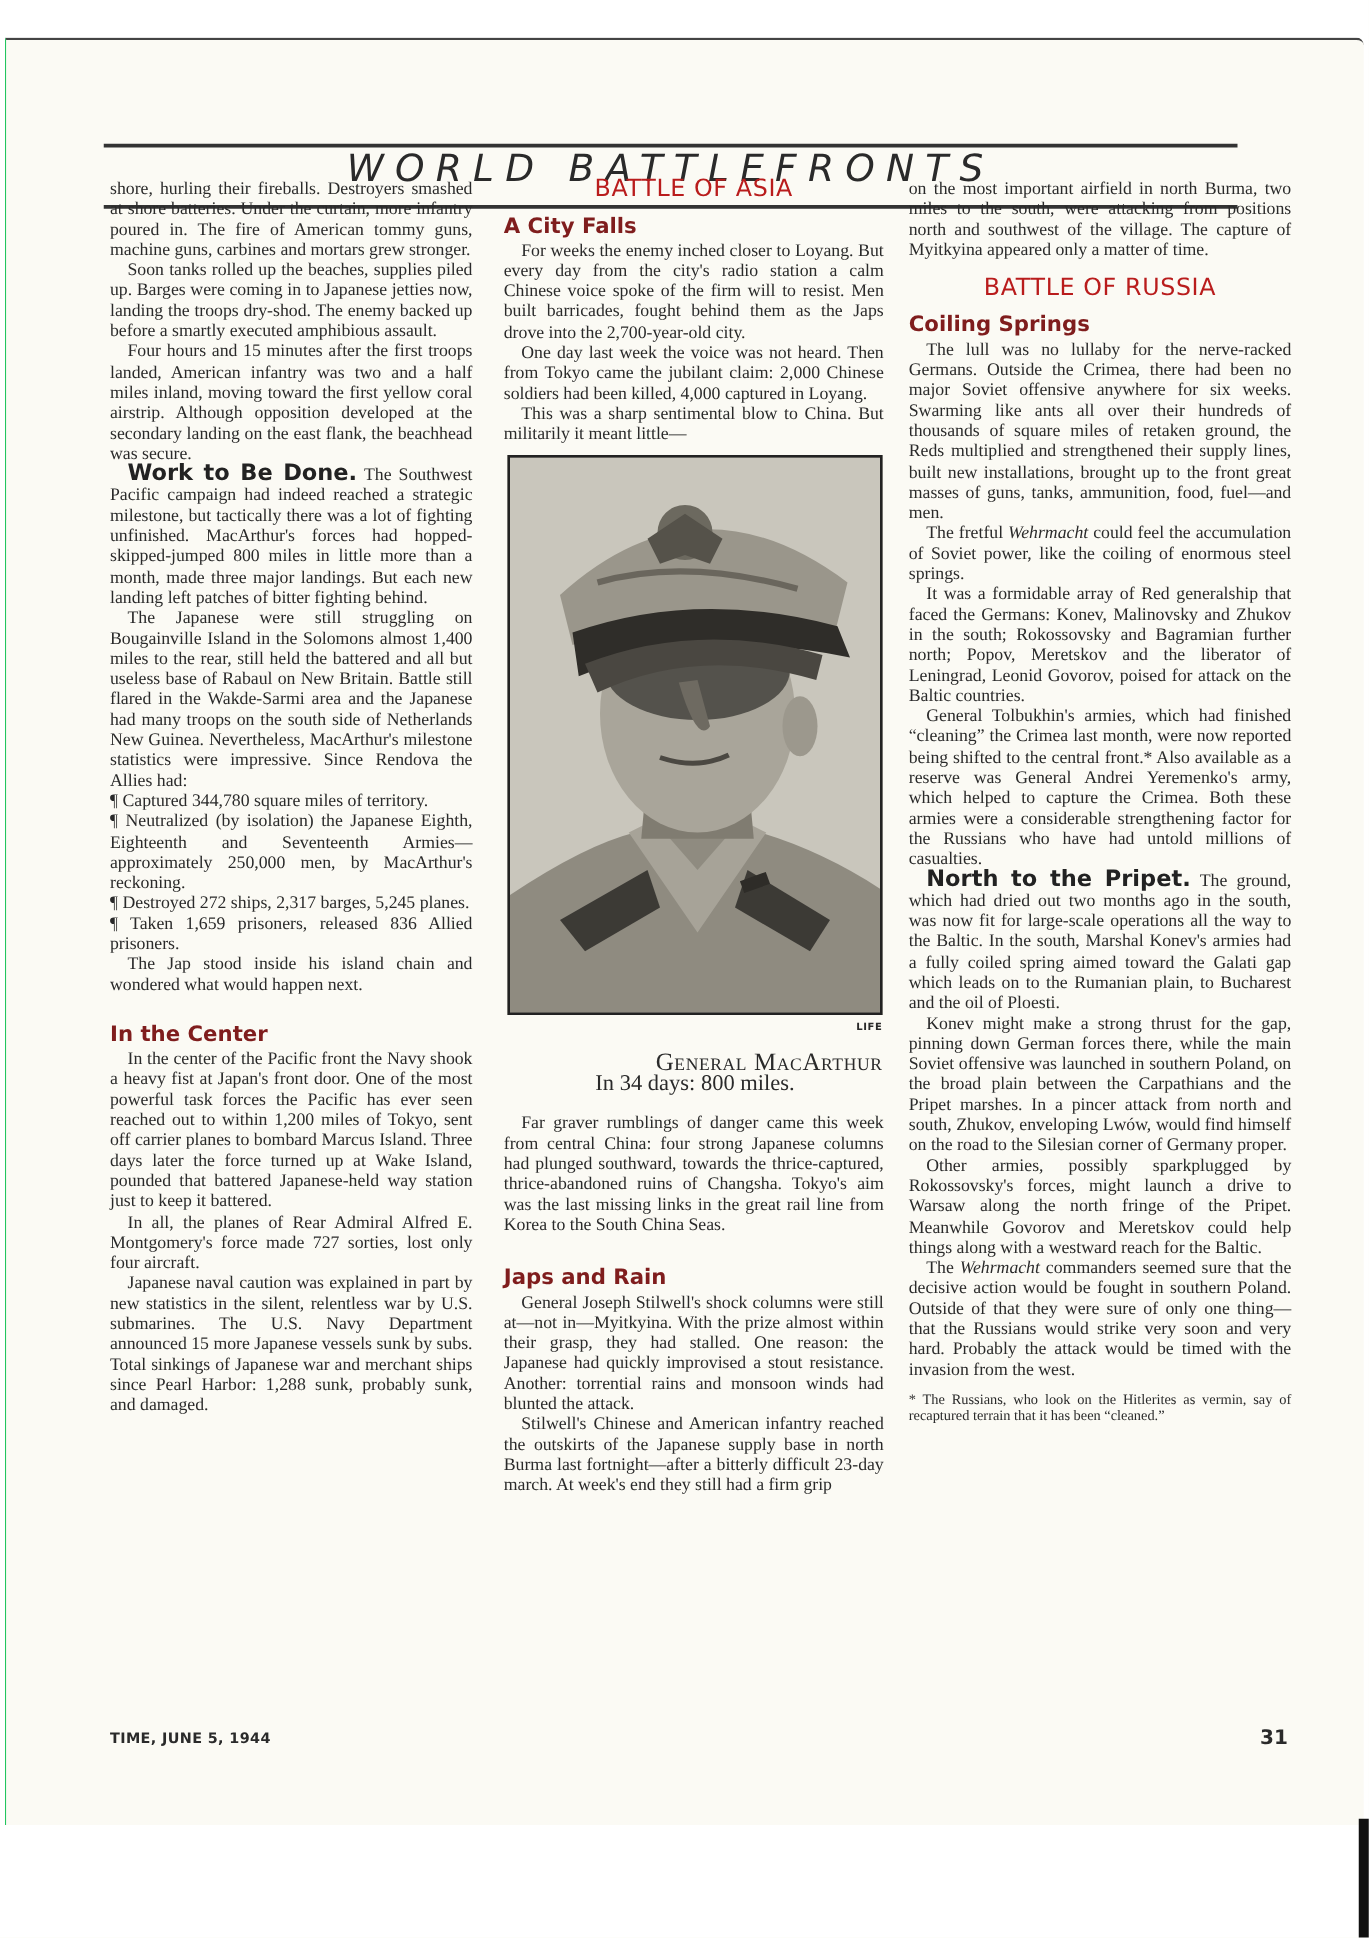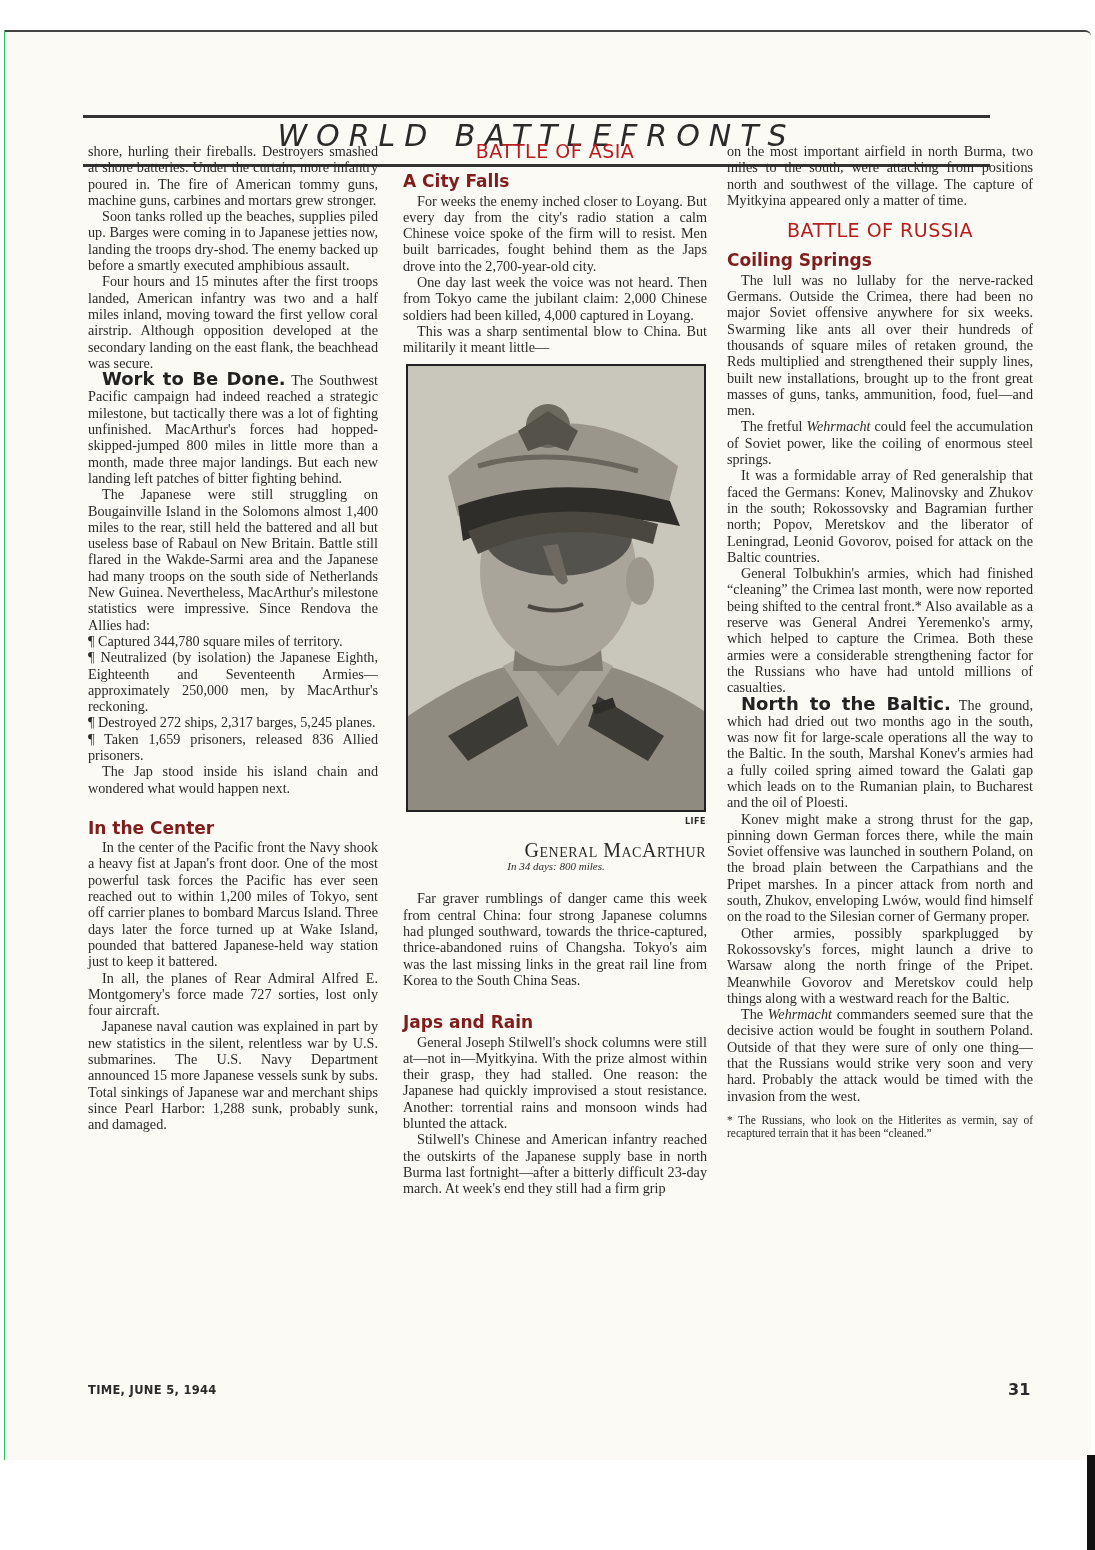--- a/index.html
+++ b/index.html
@@ -40,21 +40,21 @@
   .runin { font-family: "DejaVu Sans", sans-serif; font-weight: bold; font-size: 18px; color: #222; }
   .photo-wrap { margin: 8px 0 4px 3px; width: 300px; }
   .photo {
     width: 300px; height: 448px; border: 2px solid #222; box-sizing: border-box;
     background: radial-gradient(ellipse at 50% 30%, #b9b6ab 0%, #8d8a80 45%, #57544d 80%),
                 #8a877e;
     position: relative; overflow: hidden;
   }
   .credit { font-family: "DejaVu Sans", sans-serif; font-size: 8px; font-weight: bold; text-align: right; letter-spacing: 0.5px; margin-top: 2px; }
   .caption1 { text-align: right; font-variant: small-caps; font-size: 20px; letter-spacing: 0.5px; margin-top: 12px; }
-  .caption2 { text-align: center; font-style: italic; font-size: 11px; margin-bottom: 16px; }
+  .caption2 { text-align: center; font-size: 18px; margin-bottom: 16px; }
   .footnote { font-size: 11.5px; line-height: 13px; margin-top: 10px; text-align: justify; }
   .footer-left {
     position: absolute; left: 88px; top: 1383px; font-family: "DejaVu Sans", sans-serif; font-size: 11.5px; font-weight: bold; letter-spacing: 0.3px; text-align: center;
   }
   .page-num {
     position: absolute; left: 1008px; top: 1380px; font-family: "DejaVu Sans", sans-serif; font-size: 16px; font-weight: bold;
   }
 </style>
 </head>
 <body>
@@ -133,21 +133,21 @@
 
 <div class="col col3">
   <p class="noind">on the most important airfield in north Burma, two miles to the south, were attacking from positions north and southwest of the village. The capture of Myitkyina appeared only a matter of time.</p>
   <div style="height:14px"></div>
   <div class="section-head">BATTLE OF RUSSIA</div>
   <div class="sub-head">Coiling Springs</div>
   <p>The lull was no lullaby for the nerve-racked Germans. Outside the Crimea, there had been no major Soviet offensive anywhere for six weeks. Swarming like ants all over their hundreds of thousands of square miles of retaken ground, the Reds multiplied and strengthened their supply lines, built new installations, brought up to the front great masses of guns, tanks, ammunition, food, fuel—and men.</p>
   <p><span>The fretful </span><i>Wehrmacht</i><span> could feel the accumulation of Soviet power, like the coiling of enormous steel springs.</span></p>
   <p>It was a formidable array of Red generalship that faced the Germans: Konev, Malinovsky and Zhukov in the south; Rokossovsky and Bagramian further north; Popov, Meretskov and the liberator of Leningrad, Leonid Govorov, poised for attack on the Baltic countries.</p>
   <p>General Tolbukhin's armies, which had finished “cleaning” the Crimea last month, were now reported being shifted to the central front.* Also available as a reserve was General Andrei Yeremenko's army, which helped to capture the Crimea. Both these armies were a considerable strengthening factor for the Russians who have had untold millions of casualties.</p>
-  <p><span class="runin">North to the Baltic.</span><span> The ground, which had dried out two months ago in the south, was now fit for large-scale operations all the way to the Baltic. In the south, Marshal Konev's armies had a fully coiled spring aimed toward the Galati gap which leads on to the Rumanian plain, to Bucharest and the oil of Ploesti.</span></p>
+  <p><span class="runin">North to the Pripet.</span><span> The ground, which had dried out two months ago in the south, was now fit for large-scale operations all the way to the Baltic. In the south, Marshal Konev's armies had a fully coiled spring aimed toward the Galati gap which leads on to the Rumanian plain, to Bucharest and the oil of Ploesti.</span></p>
   <p>Konev might make a strong thrust for the gap, pinning down German forces there, while the main Soviet offensive was launched in southern Poland, on the broad plain between the Carpathians and the Pripet marshes. In a pincer attack from north and south, Zhukov, enveloping Lwów, would find himself on the road to the Silesian corner of Germany proper.</p>
   <p>Other armies, possibly sparkplugged by Rokossovsky's forces, might launch a drive to Warsaw along the north fringe of the Pripet. Meanwhile Govorov and Meretskov could help things along with a westward reach for the Baltic.</p>
   <p><span>The </span><i>Wehrmacht</i><span> commanders seemed sure that the decisive action would be fought in southern Poland. Outside of that they were sure of only one thing—that the Russians would strike very soon and very hard. Probably the attack would be timed with the invasion from the west.</span></p>
   <div class="footnote">* The Russians, who look on the Hitlerites as vermin, say of recaptured terrain that it has been “cleaned.”</div>
 </div>
 
 <div class="footer-left">TIME, JUNE 5, 1944</div>
 <div class="page-num">31</div>
 <div class="spine"></div>
 

